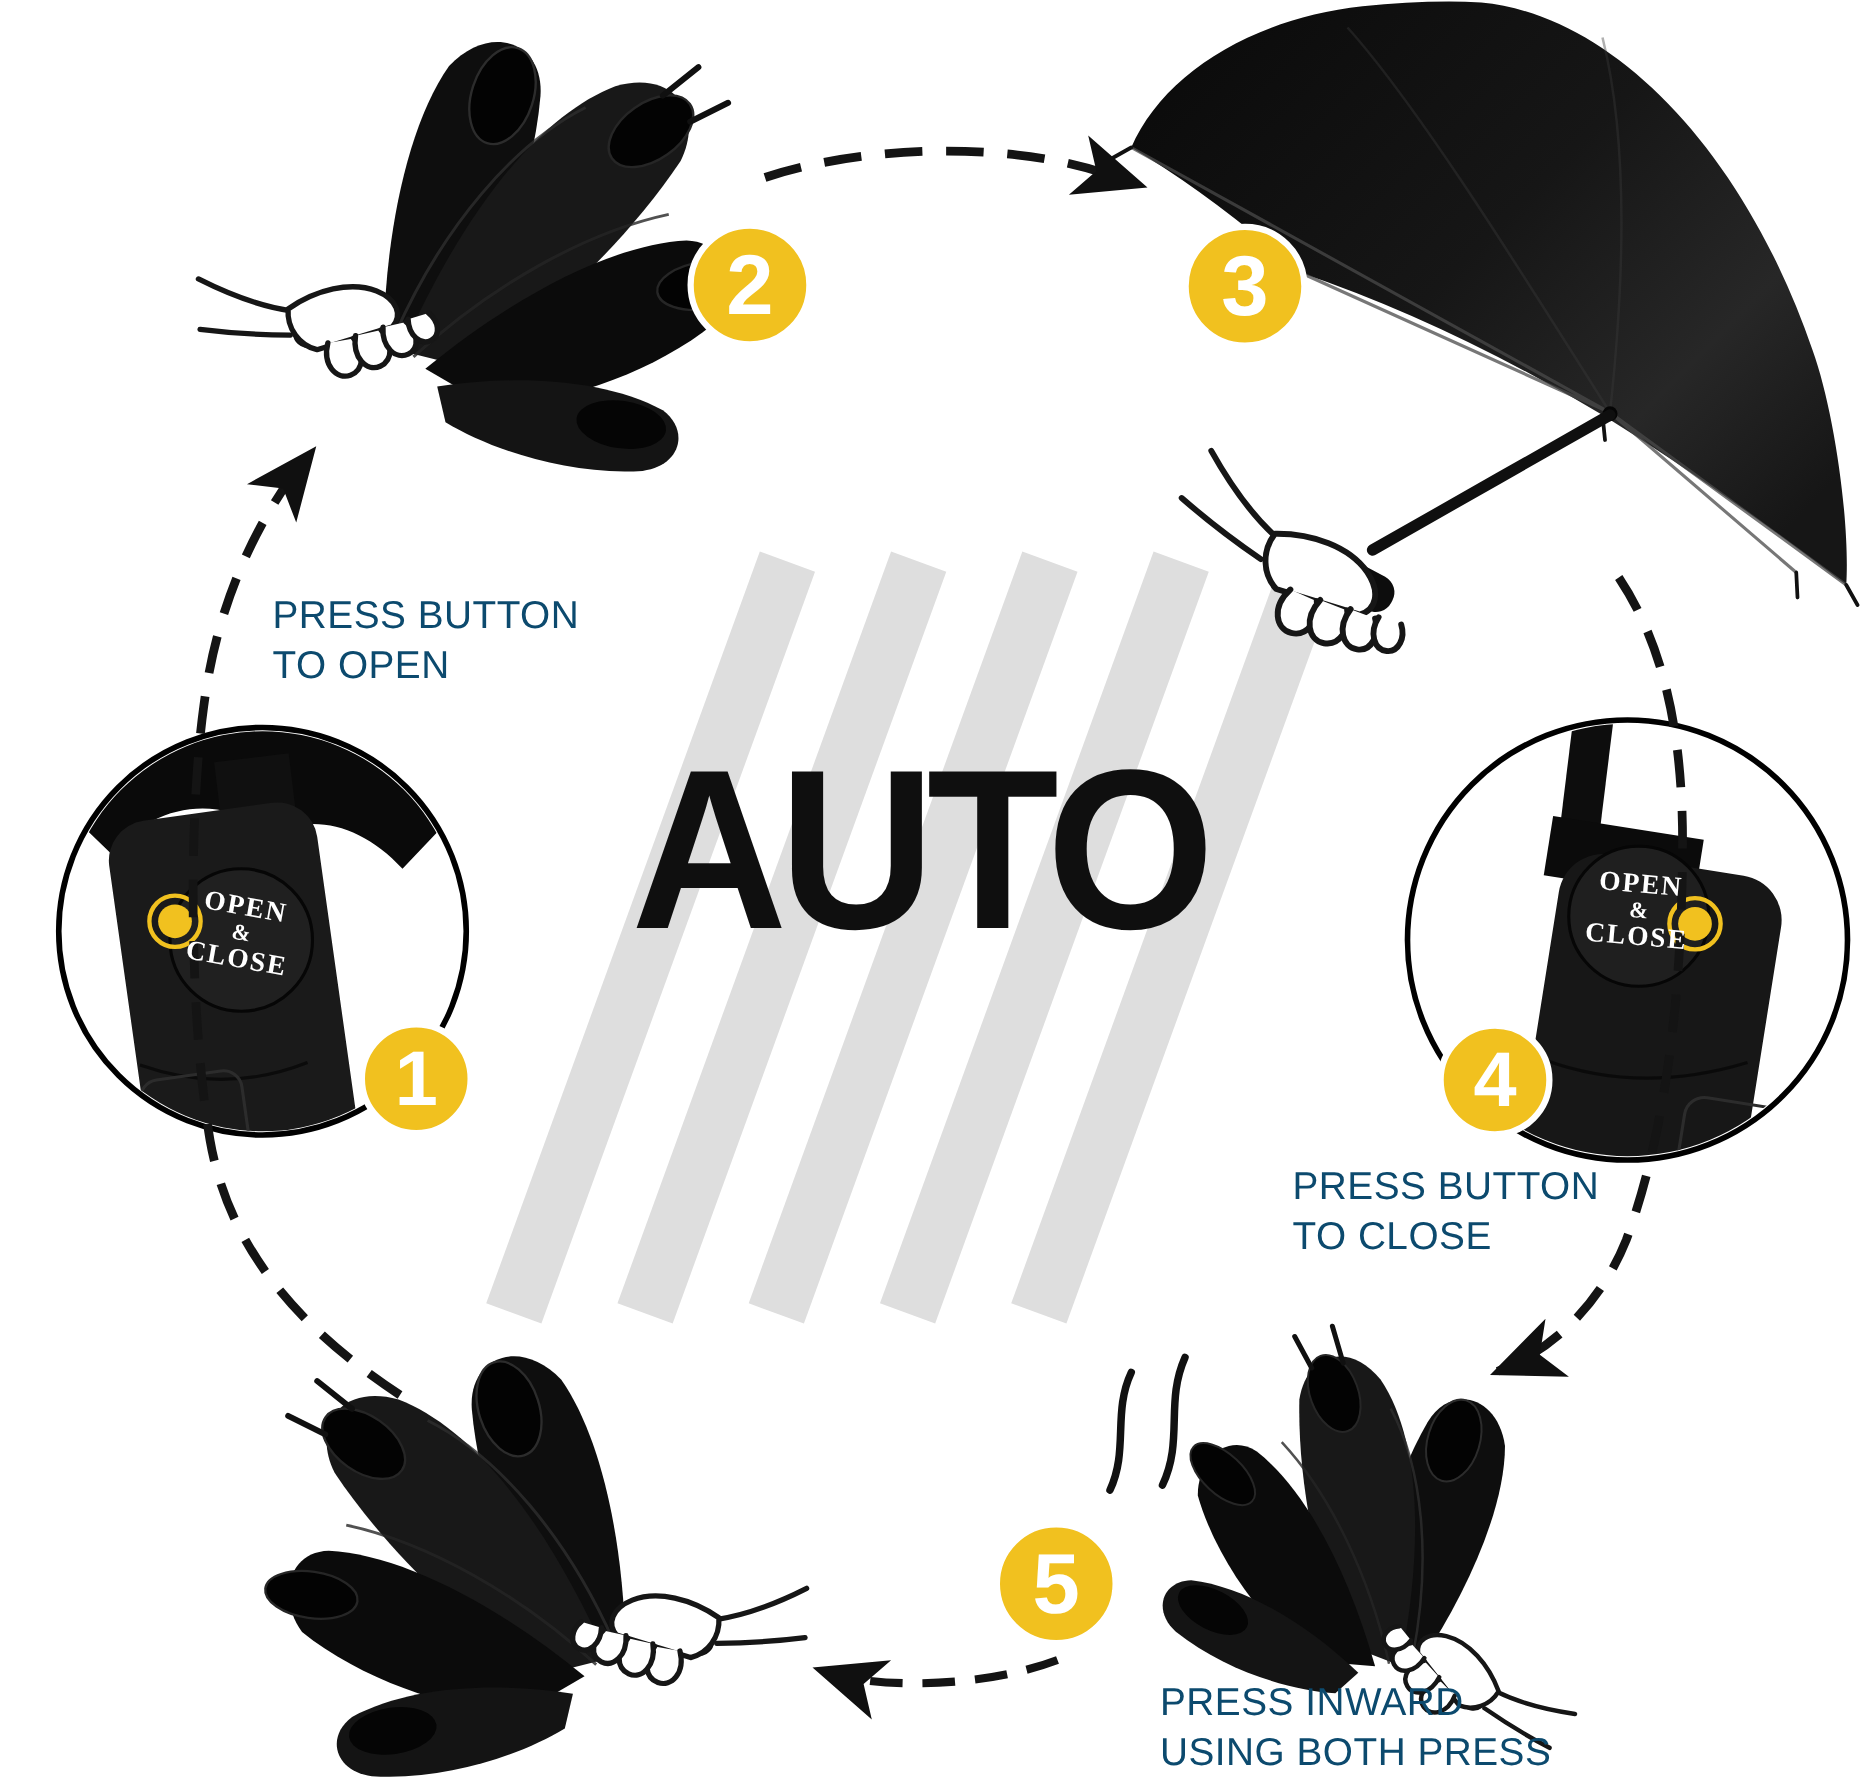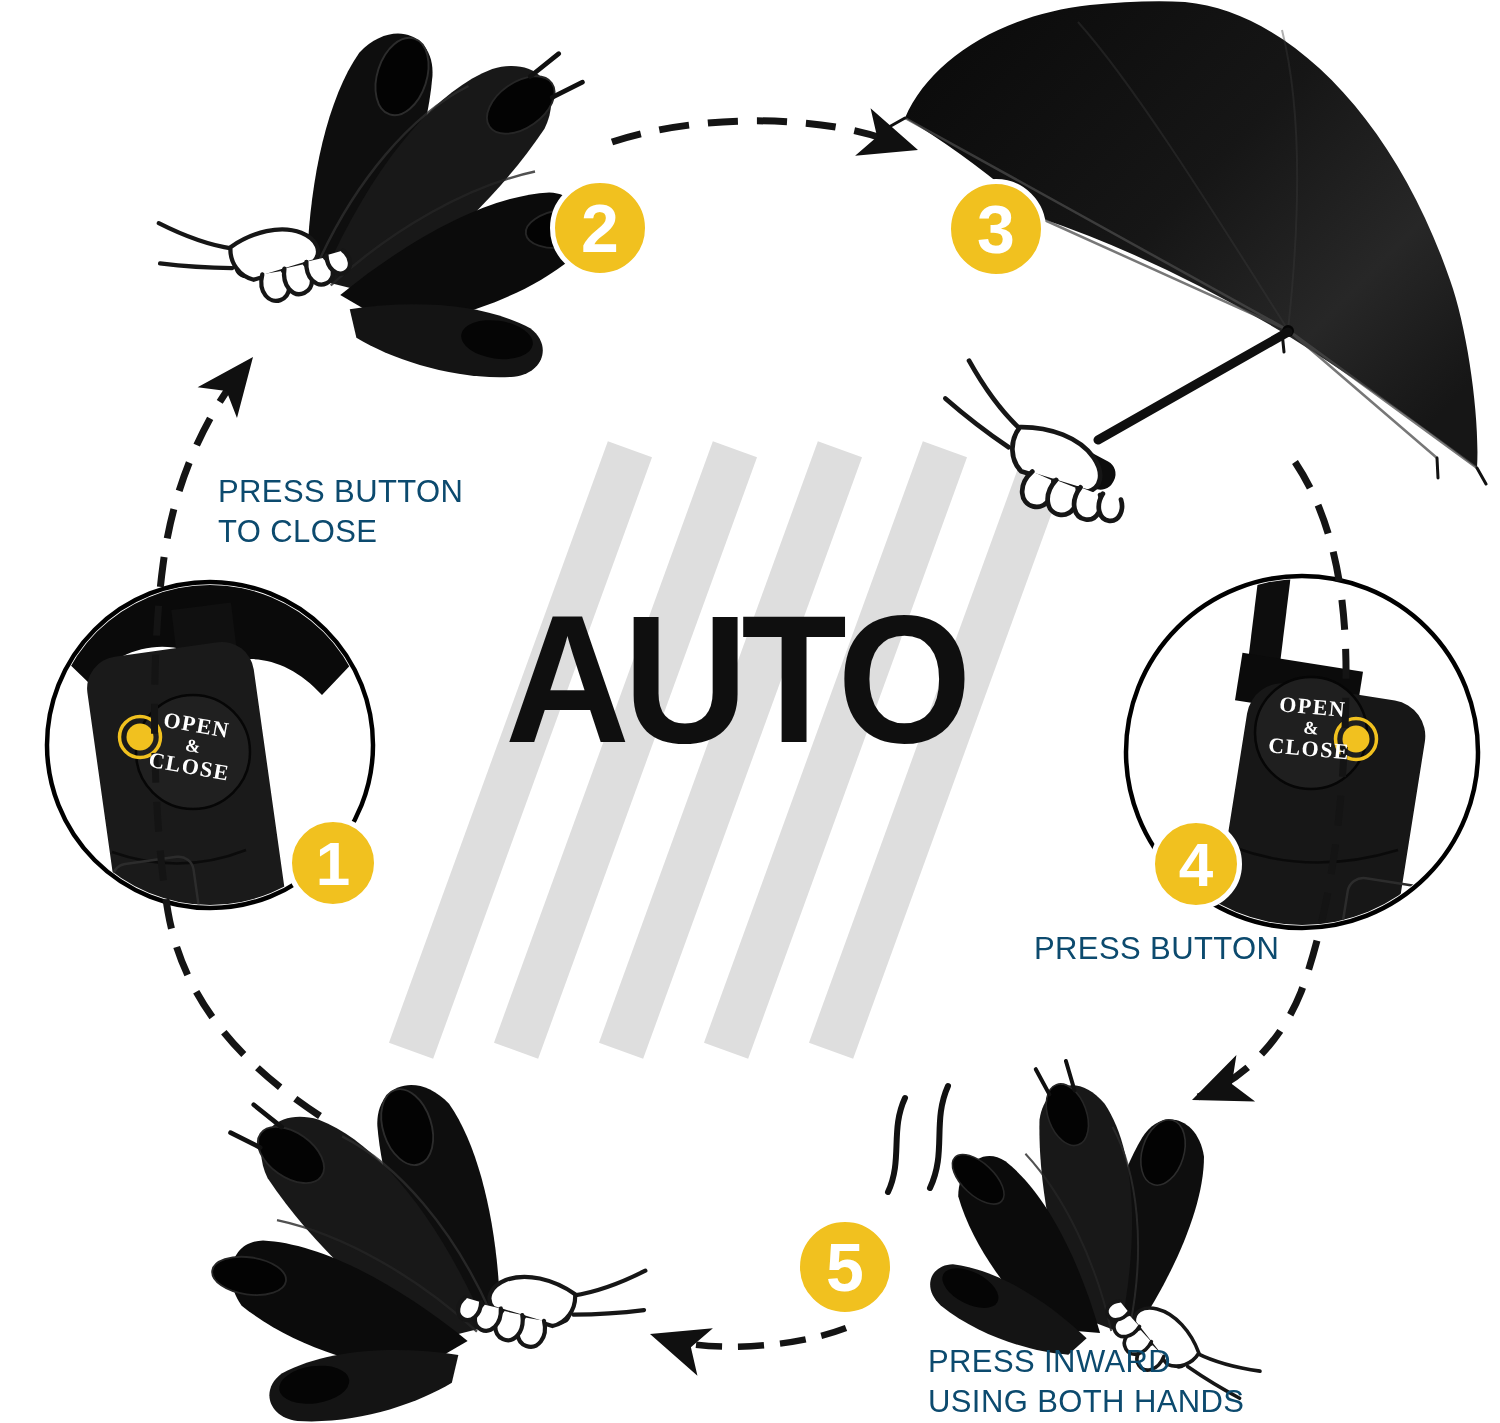--- a/index.html
+++ b/index.html
@@ -194,28 +194,29 @@
     <div class="l3">CLOSE</div>
   </div>
   <div class="btn-label" style="left:1251px;top:695px;transform:rotate(5deg);">
     <div class="l1">OPEN</div>
     <div class="l2">&amp;</div>
     <div class="l3">CLOSE</div>
   </div>
 
   <div class="caption" style="left:218px;top:472px;">
     <div>PRESS BUTTON</div>
-    <div>TO CLOSE</div>
+    <div>TO OPEN</div>
   </div>
   <div class="caption" style="left:1034px;top:929px;">
     <div>PRESS BUTTON</div>
+    <div>TO CLOSE</div>
   </div>
   <div class="caption" style="left:928px;top:1342px;">
     <div>PRESS INWARD</div>
-    <div>USING BOTH HANDS</div>
+    <div>USING BOTH PRESS</div>
   </div>
 
   <div class="badge small" style="left:333px;top:863px;">1</div>
   <div class="badge big" style="left:600px;top:228px;">2</div>
   <div class="badge big" style="left:996px;top:229px;">3</div>
   <div class="badge small" style="left:1196px;top:864px;">4</div>
   <div class="badge big" style="left:845px;top:1267px;">5</div>
 
 </div>
 

